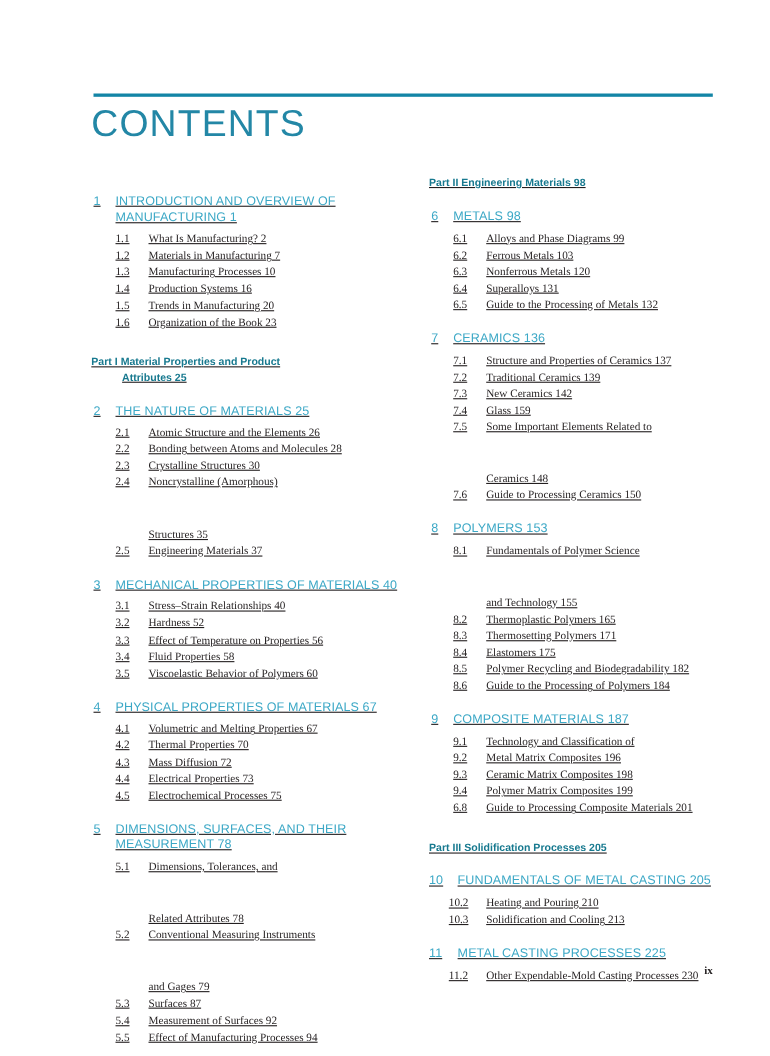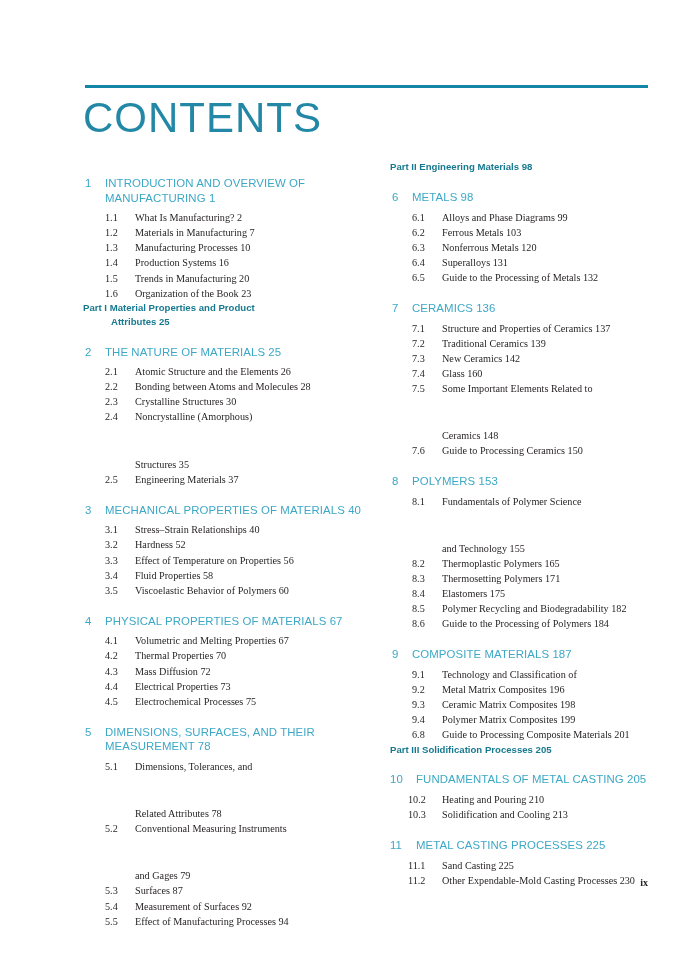--- a/index.html
+++ b/index.html
@@ -30,51 +30,52 @@
     height: 3px;
     background: #1385a6;
   }
 
   
   .page-title {
     position: absolute;
     left: 83px;
     top: 96px;
     font-family: "Liberation Sans", sans-serif;
-    font-size: 42px;
+    font-size: 34px;
     font-weight: 400;
     letter-spacing: 1.0px;
     color: #2387a6;
     line-height: 1.05;
   }
 
   
   .col {
     position: absolute;
     top: 160px;
     width: 292px;
+    text-decoration: underline;
   }
   .col-left  { left: 83px; }
   .col-right { left: 390px; }
 
   
   .part {
     font-family: "Liberation Sans", sans-serif;
     font-size: 9.6px;
     font-weight: bold;
     color: #17798f;
     line-height: 1.45;
     margin: 0 0 4px 0;
     padding-left: 0;
   }
   .part .part-cont {
     display: block;
     padding-left: 28px;
   }
-  .part-spacer-top { }
+  .part-spacer-top { margin-top: 22px; }
 
   
   .chapter {
     display: flex;
     font-family: "Liberation Sans", sans-serif;
     font-size: 11.4px;
     font-weight: 400;
     color: #3ca8c6;
     line-height: 1.28;
     letter-spacing: 0.1px;
@@ -314,21 +315,21 @@
         <div class="sec">
           <span class="sec-num">7.2</span>
           <span class="sec-title"><span>Traditional Ceramics  139</span></span>
         </div>
         <div class="sec">
           <span class="sec-num">7.3</span>
           <span class="sec-title"><span>New Ceramics  142</span></span>
         </div>
         <div class="sec">
           <span class="sec-num">7.4</span>
-          <span class="sec-title"><span>Glass  160</span></span>
+          <span class="sec-title"><span>Glass  159</span></span>
         </div>
         <div class="sec">
           <span class="sec-num">7.5</span>
           <span class="sec-title"><span>Some Important Elements Related to</span><span class="cont">Ceramics  148</span></span>
         </div>
         <div class="sec">
           <span class="sec-num">7.6</span>
           <span class="sec-title"><span>Guide to Processing Ceramics  150</span></span>
         </div>
       </div>
@@ -402,24 +403,20 @@
           <span class="sec-num">10.3</span>
           <span class="sec-title"><span>Solidification and Cooling  213</span></span>
         </div>
       </div>
       <div class="chapter wide">
         <span class="ch-num">11</span>
         <span class="ch-title">METAL CASTING PROCESSES  225</span>
       </div>
       <div class="sections">
         <div class="sec wide">
-          <span class="sec-num">11.1</span>
-          <span class="sec-title"><span>Sand Casting  225</span></span>
-        </div>
-        <div class="sec wide">
           <span class="sec-num">11.2</span>
           <span class="sec-title"><span>Other Expendable-Mold Casting Processes  230</span></span>
         </div>
       </div>
     </div>
 
   <div class="folio">ix</div>
 
 </div>
 

